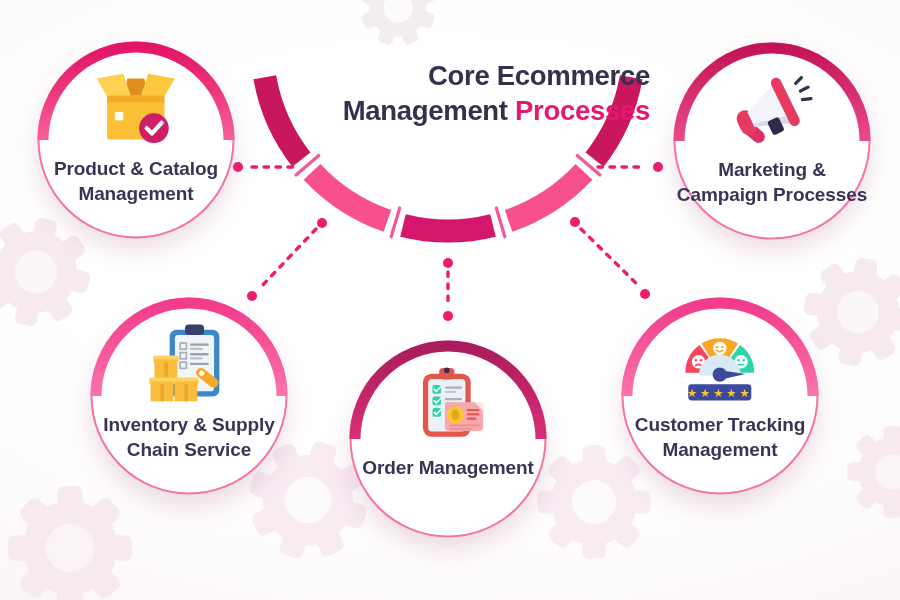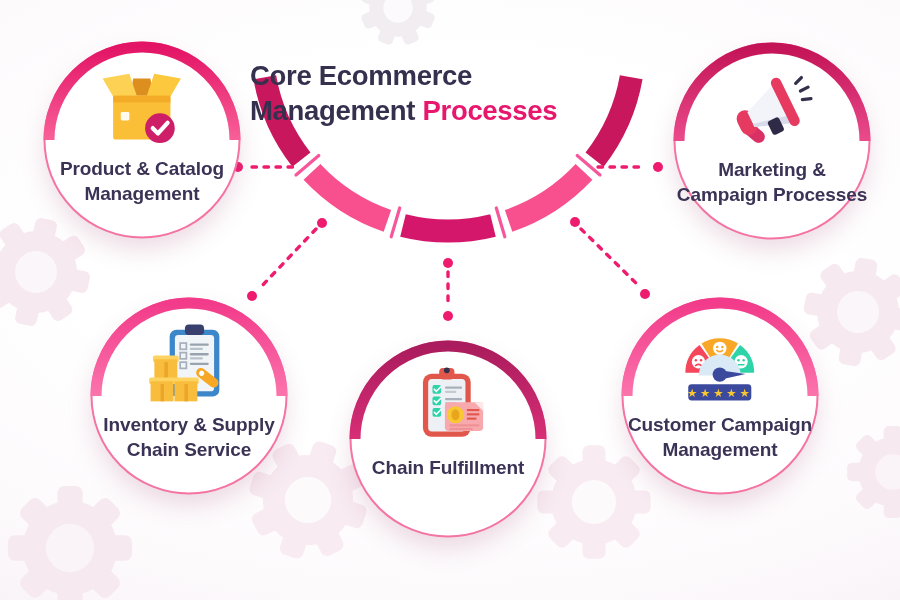--- a/index.html
+++ b/index.html
@@ -6,35 +6,35 @@
   .stage {
     position:relative; width:900px; height:600px; overflow:hidden;
     font-family:"Liberation Sans","DejaVu Sans",sans-serif;
     background: radial-gradient(120% 95% at 50% 42%, #ffffff 35%, #fdfafc 60%, #f5eef3 88%, #ece4ea 100%);
   }
   .bg-svg, .hub-svg { position:absolute; left:0; top:0; pointer-events:none; }
   .bg-svg { z-index:0; } .hub-svg { z-index:1; }
 
   .title {
     position:absolute; z-index:3; left:250px; top:58px; width:400px;
-    text-align:left; font-size:27.5px; font-weight:700; line-height:1.28;
+    text-align:right; font-size:27.5px; font-weight:700; line-height:1.28;
     letter-spacing:-0.3px; color:#36304f;
   }
 
   .node { position:absolute; z-index:2; width:200px; height:200px; }
   .node-bg { position:absolute; inset:3px; border-radius:50%; background:#ffffff;
              box-shadow:0 12px 24px rgba(168,90,128,0.22); }
   .ring { position:absolute; left:0; top:0; }
   .content { position:absolute; inset:0; display:flex; flex-direction:column;
              align-items:center; padding-top:27px; box-sizing:border-box; }
   .icon { height:86px; flex:0 0 auto; }
   .label { margin-top:3px; font-size:19px; font-weight:700; color:#3b3356;
            text-align:center; line-height:1.33; letter-spacing:-0.1px; }
 
-  #node-0 { left:42px;  top:40px;  }
+  #node-0 { left:36px;  top:40px;  }
   #node-1 { left:672px; top:41px;  }
   #node-2 { left:89px;  top:296px; }
   #node-3 { left:348px; top:339px; }
   #node-4 { left:620px; top:296px; }
 </style>
 </head>
 <body>
 
 <div class="stage">
 
@@ -255,21 +255,21 @@
         <polygon points="78,38 87,38 87,47" fill="#fce8e9"></polygon>
         <circle cx="58" cy="51" r="9" fill="#f8c832"></circle>
         <ellipse cx="58" cy="51" rx="4.2" ry="5.8" fill="#eaa51e"></ellipse>
         <rect x="70" y="45" width="13" height="2.2" fill="#e2574c"></rect>
         <rect x="70" y="49.5" width="13" height="2.2" fill="#e2574c"></rect>
         <rect x="70" y="54" width="10" height="2.2" fill="#e2574c"></rect>
         <rect x="52" y="61" width="31" height="2.2" fill="#ef9296"></rect>
         <rect x="52" y="64.8" width="24" height="2.2" fill="#ef9296"></rect>
       </svg>
       <div class="label" style="color: rgb(59, 51, 86);">
-        <div>Chain Fulfillment</div>
+        <div>Order Management</div>
       </div>
     </div>
   </div>
 
   <div class="node" id="node-4">
     <div class="node-bg"></div>
     <svg class="ring" width="200" height="200" viewBox="0 0 200 200">
       <defs>
           <linearGradient id="arcg4" x1="0" y1="0" x2="0" y2="1">
             <stop offset="0" stop-color="#f23b8a"></stop>
@@ -296,19 +296,19 @@
         <circle cx="69.6" cy="39" r="1.3" fill="#2fd3a8"></circle>
           <circle cx="75" cy="39" r="1.3" fill="#2fd3a8"></circle>
         <path d="M 69.3 43.8 L 75.3 43.8" stroke="#2fd3a8" stroke-width="1.6" stroke-linecap="round"></path>
         <path d="M 28 55 A 22 22 0 0 1 72 55 Z" fill="#d9eaf6"></path>
         <polygon points="50,49.5 77,53.5 50,59.5" fill="#3c4a9d"></polygon>
         <circle cx="50" cy="54" r="7.5" fill="#3c4a9d"></circle>
         <rect x="17" y="64" width="66" height="17" rx="3.5" fill="#3c4a9d"></rect>
         <text x="50" y="77.5" text-anchor="middle" font-size="12" fill="#f8c832" style="letter-spacing:3px" font-family="DejaVu Sans">★★★★★</text>
       </svg>
       <div class="label" style="color: rgb(59, 51, 86);">
-        <div>Customer Campaign</div>
+        <div>Customer Tracking</div>
           <div>Management</div>
       </div>
     </div>
   </div>
 
 </div>
 
 </body></html>

